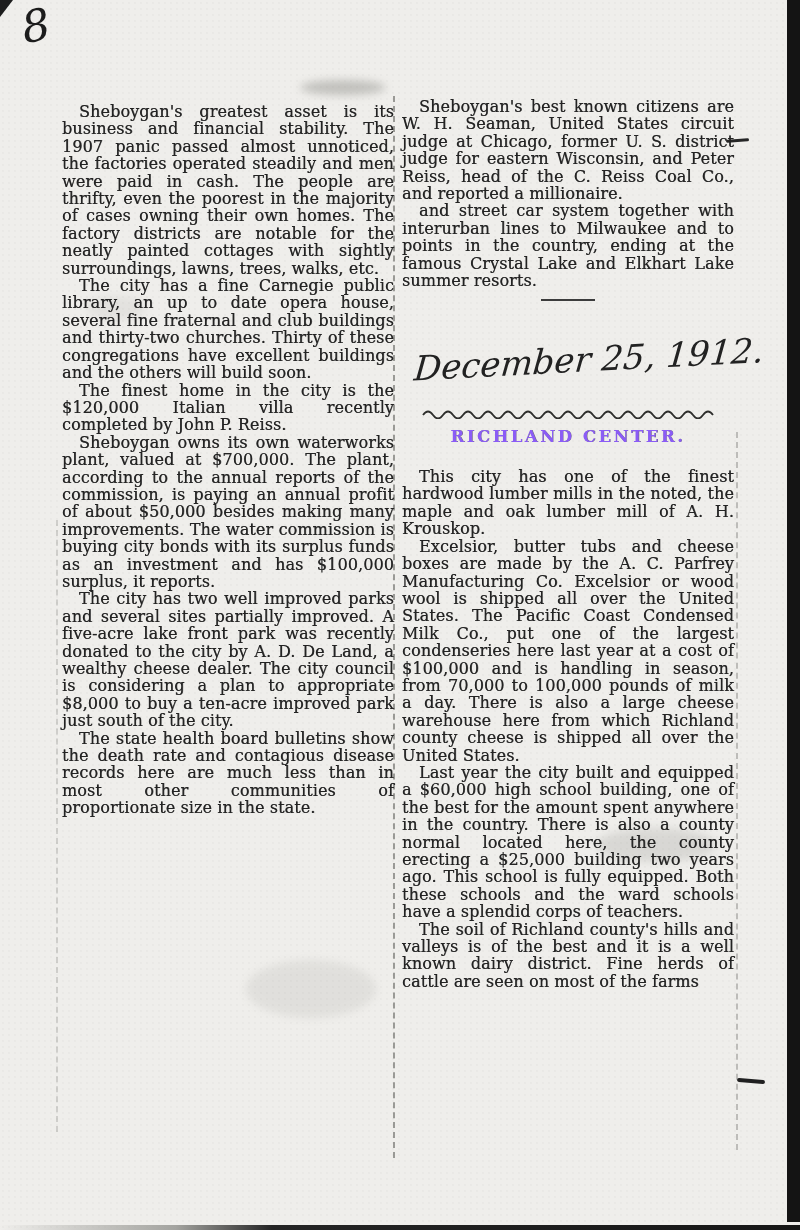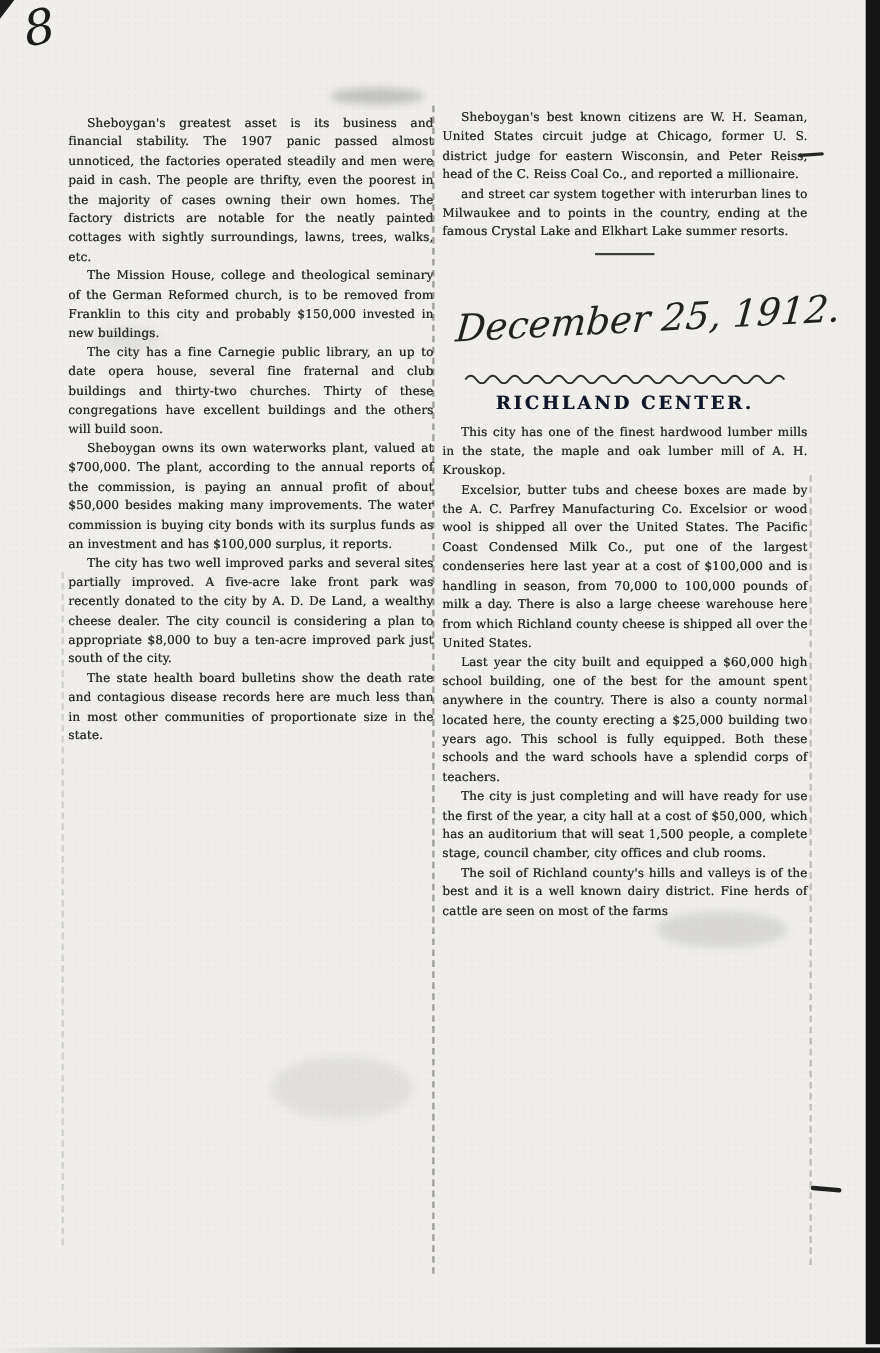--- a/index.html
+++ b/index.html
@@ -21,35 +21,35 @@
     color:#1c1c1c;transform:rotate(-10deg);line-height:1;}
   .dash-mark-1{position:absolute;left:726px;top:139px;width:23px;height:3px;
     background:#262626;transform:rotate(-4deg);border-radius:2px;}
   .dash-mark-2{position:absolute;left:737px;top:1079px;width:28px;height:4px;
     background:#202020;transform:rotate(5deg);border-radius:2px;}
   
   .col{position:absolute;width:332px;}
   .col-left{left:62px;top:103px;}
   .col-right{left:402px;top:98px;}
   .np{margin:0;text-indent:17px;text-align:justify;
-    font-size:11px;line-height:17.4px;color:#232323;letter-spacing:0.1px;
+    font-size:16px;line-height:17.4px;color:#232323;letter-spacing:0.1px;
     text-shadow:0.35px 0 0 rgba(30,30,30,0.65);}
   .divider-mid{position:absolute;left:393px;top:96px;height:1062px;
     border-left:2px dashed rgba(70,70,66,0.5);}
   .divider-right{position:absolute;left:736px;top:432px;height:718px;
     border-left:2px dashed rgba(85,85,80,0.32);}
   .divider-leftedge{position:absolute;left:56px;top:520px;height:612px;
     border-left:2px dashed rgba(95,95,90,0.22);}
   
   .end-rule{width:54px;border:0;border-top:2px solid #3c3c3c;margin:10px auto 0;}
   .hand-date{margin:36px 0 0 12px;font-size:34px;font-style:italic;color:#222;
     transform:rotate(-3deg) skewX(-8deg);white-space:nowrap;line-height:1.4;}
   .wavy{display:block;margin:24px auto 0;}
-  .headline{margin:8px 0 8px;text-align:center;font-weight:bold;font-size:16.5px;
-    letter-spacing:2.5px;color:#0f172a;text-shadow:0.35px 0 0 rgba(20,20,20,0.6);}
+  .headline{margin:8px 0 22px;text-align:center;font-weight:bold;font-size:16.5px;
+    letter-spacing:2.5px;color:#8b5cf6;text-shadow:0.35px 0 0 rgba(20,20,20,0.6);}
   
   .smudge{position:absolute;border-radius:50%;filter:blur(4px);background:#8b8b86;}
   .smudge-a{left:300px;top:80px;width:86px;height:15px;opacity:.45;}
   .smudge-b{left:246px;top:960px;width:130px;height:58px;opacity:.14;}
   .smudge-c{left:596px;top:828px;width:120px;height:34px;opacity:.22;}
   .smudge-d{left:86px;top:296px;width:60px;height:24px;opacity:.12;}
 </style>
 </head>
 <body>
 
@@ -66,40 +66,39 @@
 <div class="smudge smudge-b"></div>
 <div class="smudge smudge-c"></div>
 <div class="smudge smudge-d"></div>
 
 <div class="divider-mid"></div>
 <div class="divider-right"></div>
 <div class="divider-leftedge"></div>
 
 <div class="col col-left">
   <p class="np">Sheboygan's greatest asset is its business and financial stability. The 1907 panic passed almost unnoticed, the factories operated steadily and men were paid in cash. The people are thrifty, even the poorest in the majority of cases owning their own homes. The factory districts are notable for the neatly painted cottages with sightly surroundings, lawns, trees, walks, etc.</p>
-  <p class="np">The Mission House, college and theological seminary of the German Reformed church, is to be removed from Franklin to this city and probably $150,000 invested in new buildings.</p>
   <p class="np">The city has a fine Carnegie public library, an up to date opera house, several fine fraternal and club buildings and thirty-two churches. Thirty of these congregations have excellent buildings and the others will build soon.</p>
+  <p class="np">The finest home in the city is the $120,000 Italian villa recently completed by John P. Reiss.</p>
   <p class="np">Sheboygan owns its own waterworks plant, valued at $700,000. The plant, according to the annual reports of the commission, is paying an annual profit of about $50,000 besides making many improvements. The water commission is buying city bonds with its surplus funds as an investment and has $100,000 surplus, it reports.</p>
   <p class="np">The city has two well improved parks and several sites partially improved. A five-acre lake front park was recently donated to the city by A. D. De Land, a wealthy cheese dealer. The city council is considering a plan to appropriate $8,000 to buy a ten-acre improved park just south of the city.</p>
   <p class="np">The state health board bulletins show the death rate and contagious disease records here are much less than in most other communities of proportionate size in the state.</p>
 
 </div>
 
 <div class="col col-right">
   <p class="np">Sheboygan's best known citizens are W. H. Seaman, United States circuit judge at Chicago, former U. S. district judge for eastern Wisconsin, and Peter Reiss, head of the C. Reiss Coal Co., and reported a millionaire.</p>
   <p class="np">and street car system together with interurban lines to Milwaukee and to points in the country, ending at the famous Crystal Lake and Elkhart Lake summer resorts.</p>
 
   <hr class="end-rule">
 
   <div class="hand-date">December 25, 1912.</div>
 
   <svg class="wavy" width="292" height="10" viewBox="0 0 292 10" aria-hidden="true">
     <path d="M1 6 Q6 -1 11 6 T21 6 T31 6 T41 6 T51 6 T61 6 T71 6 T81 6 T91 6 T101 6 T111 6 T121 6 T131 6 T141 6 T151 6 T161 6 T171 6 T181 6 T191 6 T201 6 T211 6 T221 6 T231 6 T241 6 T251 6 T261 6 T271 6 T281 6 T291 6" fill="none" stroke="#2e2e2c" stroke-width="1.8"></path>
   </svg>
 
   <h2 class="headline">RICHLAND CENTER.</h2>
 
-  <p class="np">This city has one of the finest hardwood lumber mills in the state, the maple and oak lumber mill of A. H. Krouskop.</p>
+  <p class="np">This city has one of the finest hardwood lumber mills in the noted, the maple and oak lumber mill of A. H. Krouskop.</p>
   <p class="np">Excelsior, butter tubs and cheese boxes are made by the A. C. Parfrey Manufacturing Co. Excelsior or wood wool is shipped all over the United States. The Pacific Coast Condensed Milk Co., put one of the largest condenseries here last year at a cost of $100,000 and is handling in season, from 70,000 to 100,000 pounds of milk a day. There is also a large cheese warehouse here from which Richland county cheese is shipped all over the United States.</p>
   <p class="np">Last year the city built and equipped a $60,000 high school building, one of the best for the amount spent anywhere in the country. There is also a county normal located here, the county erecting a $25,000 building two years ago. This school is fully equipped. Both these schools and the ward schools have a splendid corps of teachers.</p>
-  <p class="np">The city is just completing and will have ready for use the first of the year, a city hall at a cost of $50,000, which has an auditorium that will seat 1,500 people, a complete stage, council chamber, city offices and club rooms.</p>
   <p class="np">The soil of Richland county's hills and valleys is of the best and it is a well known dairy district. Fine herds of cattle are seen on most of the farms</p>
 </div>
 
 </body></html>

